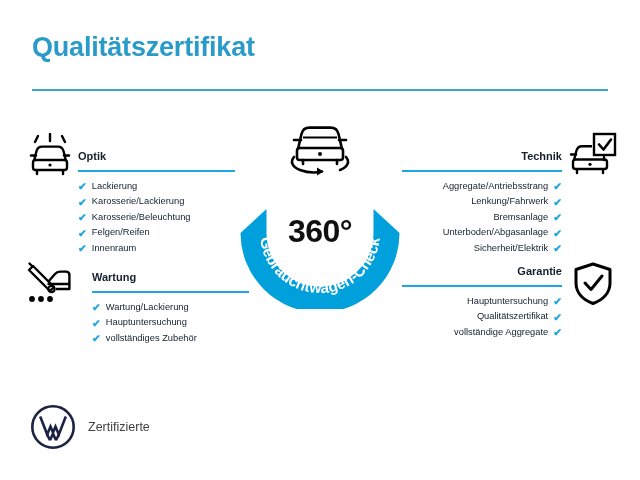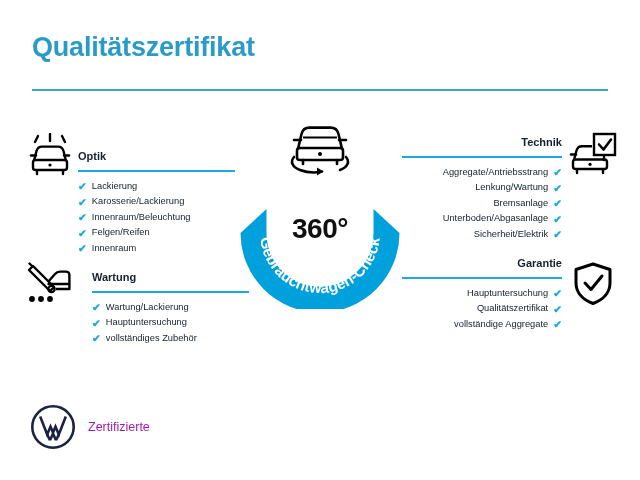--- a/index.html
+++ b/index.html
@@ -94,22 +94,22 @@
 
   
   .sec-icon {
     position: absolute;
     color: #000000;
   }
 
   
   #sec-optik     { left: 78px;  top: 146px; width: 157px; }
   #sec-wartung   { left: 92px;  top: 267px; width: 157px; }
-  #sec-technik   { left: 402px; top: 132px; width: 160px; }
-  #sec-garantie  { left: 402px; top: 253px; width: 160px; }
+  #sec-technik   { left: 402px; top: 146px; width: 160px; }
+  #sec-garantie  { left: 402px; top: 261px; width: 160px; }
 
   #icon-optik    { left: 24px;  top: 133px; }
   #icon-wartung  { left: 24px;  top: 262px; }
   #icon-technik  { left: 568px; top: 132px; }
   #icon-garantie { left: 572px; top: 262px; }
 
   
   .badge {
     position: absolute;
     left: 233px;
@@ -130,40 +130,40 @@
     top: 0px;
     width: 80px;
     height: 66px;
   }
   .badge-center-text {
     position: absolute;
     left: 0;
     top: 100px;
     width: 174px;
     text-align: center;
-    font-size: 28px;
+    font-size: 32px;
     font-weight: bold;
     color: #101010;
     letter-spacing: -0.5px;
   }
 
   
   .footer {
     position: absolute;
     left: 30px;
     top: 404px;
     display: flex;
     align-items: center;
   }
   .vw-logo { width: 46px; height: 46px; flex: 0 0 auto; }
   .vw-text {
     margin-left: 12px;
     font-size: 12.5px;
     line-height: 16px;
-    color: #a21caf;
+    color: #404040;
     font-weight: normal;
   }
   .vw-text div { white-space: nowrap; }
 </style>
 </head>
 <body>
 
 <div class="page">
 
   <div class="page-title">Qualitätszertifikat</div>
@@ -195,21 +195,21 @@
       <div class="item">
         <span class="check">✔</span>
         <span>Lackierung</span>
       </div>
       <div class="item">
         <span class="check">✔</span>
         <span>Karosserie/Lackierung</span>
       </div>
       <div class="item">
         <span class="check">✔</span>
-        <span>Innenraum/Beleuchtung</span>
+        <span>Karosserie/Beleuchtung</span>
       </div>
       <div class="item">
         <span class="check">✔</span>
         <span>Felgen/Reifen</span>
       </div>
       <div class="item">
         <span class="check">✔</span>
         <span>Innenraum</span>
       </div>
     </div>
@@ -269,21 +269,21 @@
       <div class="sec-title">Technik</div>
       <div class="sec-rule"></div>
     </div>
     <div class="items">
       <div class="item">
         <span class="check">✔</span>
         <span>Aggregate/Antriebsstrang</span>
       </div>
       <div class="item">
         <span class="check">✔</span>
-        <span>Lenkung/Wartung</span>
+        <span>Lenkung/Fahrwerk</span>
       </div>
       <div class="item">
         <span class="check">✔</span>
         <span>Bremsanlage</span>
       </div>
       <div class="item">
         <span class="check">✔</span>
         <span>Unterboden/Abgasanlage</span>
       </div>
       <div class="item">

